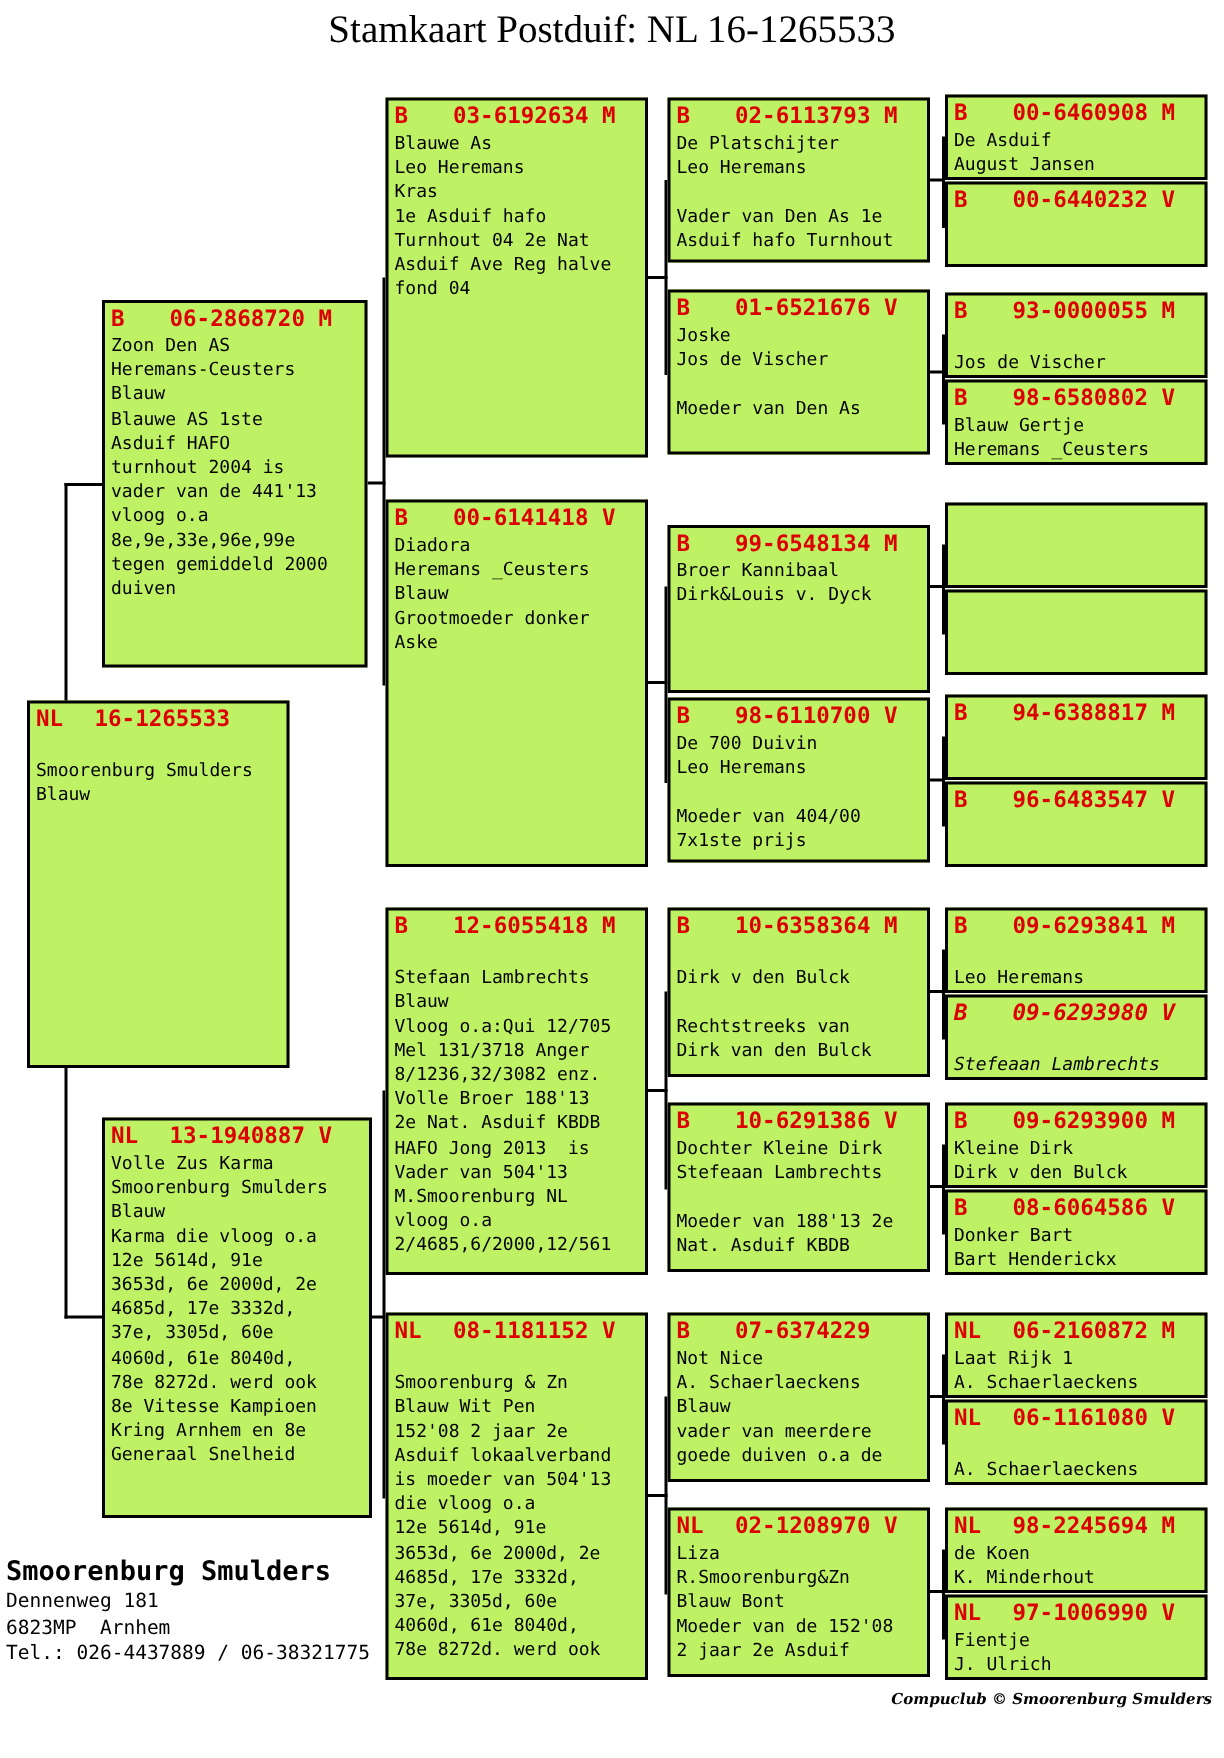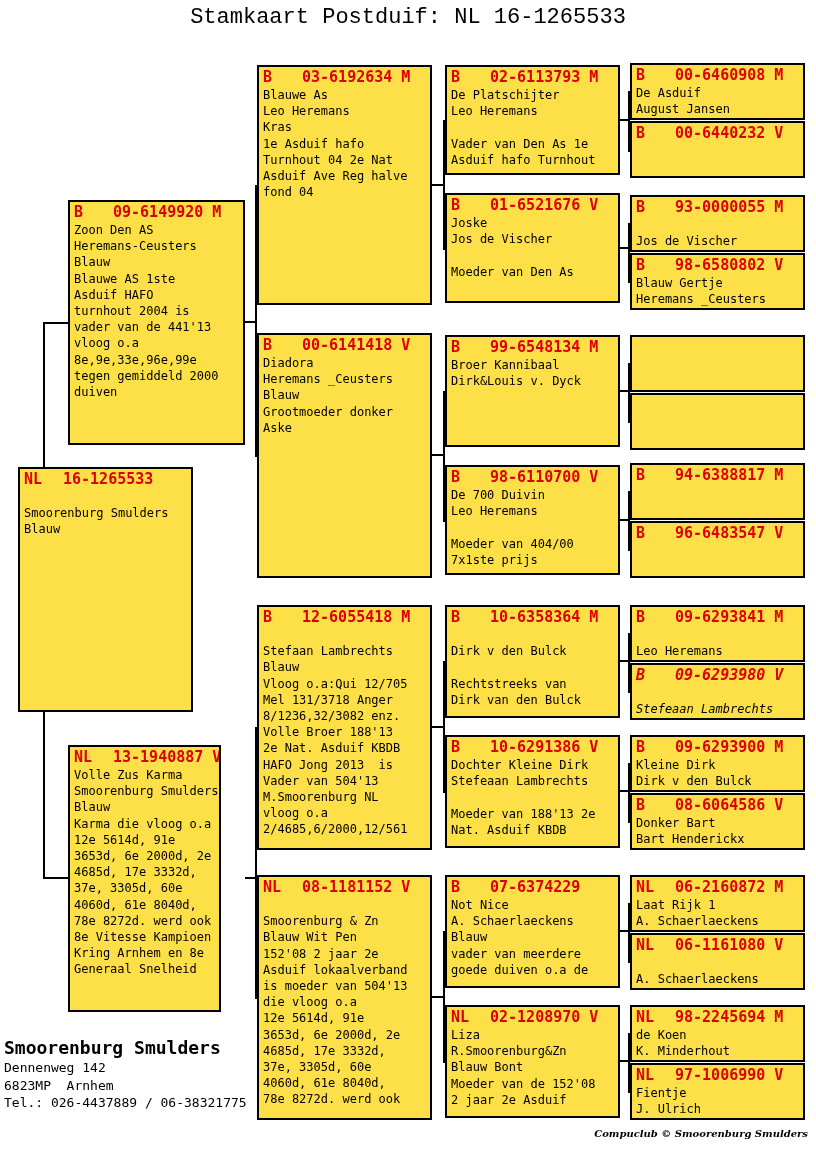--- a/index.html
+++ b/index.html
@@ -3,24 +3,24 @@
 <meta charset="utf-8">
 <style>
   html,body{margin:0;padding:0;}
   body{
     width:816px;height:1172px;position:relative;background:#ffffff;
     font-family:"DejaVu Sans Mono",monospace;color:#000;
   }
   .page{position:absolute;left:0;top:0;width:816px;height:1172px;}
   .title{
     position:absolute;top:5px;left:0;width:816px;text-align:center;
-    font-family:Liberation Mono, monospace;font-size:22px;letter-spacing:0px;
+    font-family:Liberation Serif, serif;font-size:26px;letter-spacing:0px;
   }
   .box{
-    position:absolute;border:2px solid #000;background:#fde047;
+    position:absolute;border:2px solid #000;background:#bef264;
     box-sizing:border-box;overflow:hidden;
   }
   .hdr{
     font-weight:bold;color:#dd0000;font-size:15px;line-height:19px;
     padding:1px 0 0 4px;white-space:pre;
   }
   .hdr .cc{display:inline-block;min-width:39px;}
   .hdr .sex{margin-left:9px;}
   .bd{
     font-size:12px;line-height:16.2px;padding:0 0 0 4px;white-space:pre;
@@ -73,34 +73,34 @@
       <div class="cline" style="left: 628px; top: 903px; width: 2px; height: 60px;"></div>
       <div class="cline" style="left: 620px; top: 1060px; width: 10px; height: 2px;"></div>
       <div class="cline" style="left: 628px; top: 1033px; width: 2px; height: 60px;"></div>
       <div class="box" style="left: 8px; top: 467px; width: 175px; height: 245px; margin-left: 10px;">
         <div class="hdr"><span class="cc">NL</span><span>16-1265533</span></div>
         <div class="bd">
 Smoorenburg Smulders
 Blauw</div>
       </div>
       <div class="box" style="left: 68px; top: 200px; width: 177px; height: 245px;">
-        <div class="hdr"><span class="cc">B</span><span>09-6149920</span><span class="sex">M</span></div>
+        <div class="hdr"><span class="cc">B</span><span>06-2868720</span><span class="sex">M</span></div>
         <div class="bd">Zoon Den AS
 Heremans-Ceusters
 Blauw
 Blauwe AS 1ste
 Asduif HAFO
 turnhout 2004 is
 vader van de 441'13
 vloog o.a
 8e,9e,33e,96e,99e
 tegen gemiddeld 2000
 duiven</div>
       </div>
-      <div class="box" style="left: 68px; top: 745px; width: 153px; height: 267px;">
+      <div class="box" style="left: 68px; top: 745px; width: 180px; height: 267px;">
         <div class="hdr"><span class="cc">NL</span><span>13-1940887</span><span class="sex">V</span></div>
         <div class="bd">Volle Zus Karma
 Smoorenburg Smulders
 Blauw
 Karma die vloog o.a
 12e 5614d, 91e
 3653d, 6e 2000d, 2e
 4685d, 17e 3332d,
 37e, 3305d, 60e
 4060d, 61e 8040d,
@@ -167,21 +167,21 @@
 Vader van Den As 1e
 Asduif hafo Turnhout</div>
       </div>
       <div class="box" style="left: 445px; top: 193px; width: 175px; height: 110px;">
         <div class="hdr"><span class="cc">B</span><span>01-6521676</span><span class="sex">V</span></div>
         <div class="bd">Joske
 Jos de Vischer
 
 Moeder van Den As</div>
       </div>
-      <div class="box" style="left: 445px; top: 335px; width: 175px; height: 112px;">
+      <div class="box" style="left: 445px; top: 350px; width: 175px; height: 112px;">
         <div class="hdr"><span class="cc">B</span><span>99-6548134</span><span class="sex">M</span></div>
         <div class="bd">Broer Kannibaal
 Dirk&amp;Louis v. Dyck</div>
       </div>
       <div class="box" style="left: 445px; top: 465px; width: 175px; height: 110px;">
         <div class="hdr"><span class="cc">B</span><span>98-6110700</span><span class="sex">V</span></div>
         <div class="bd">De 700 Duivin
 Leo Heremans
 
 Moeder van 404/00
@@ -281,18 +281,18 @@
 K. Minderhout</div>
       </div>
       <div class="box" style="left: 630px; top: 1063px; width: 175px; height: 57px;">
         <div class="hdr"><span class="cc">NL</span><span>97-1006990</span><span class="sex">V</span></div>
         <div class="bd">Fientje
 J. Ulrich</div>
       </div>
     </div>
   <div class="owner">
     <div class="nm">Smoorenburg Smulders</div>
-    <div class="ln">Dennenweg 142</div>
+    <div class="ln">Dennenweg 181</div>
     <div class="ln">6823MP  Arnhem</div>
     <div class="ln">Tel.: 026-4437889 / 06-38321775</div>
   </div>
   <div class="footer">Compuclub © Smoorenburg Smulders</div>
 </div>
 
 </body></html>

